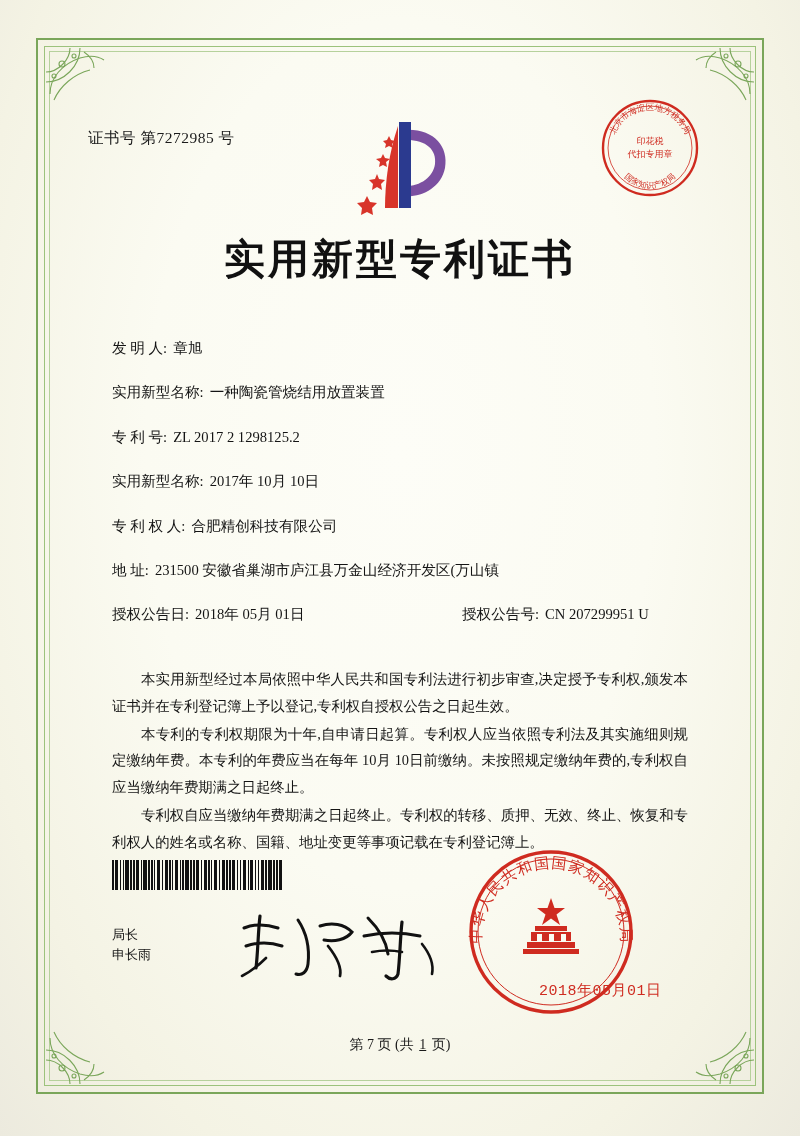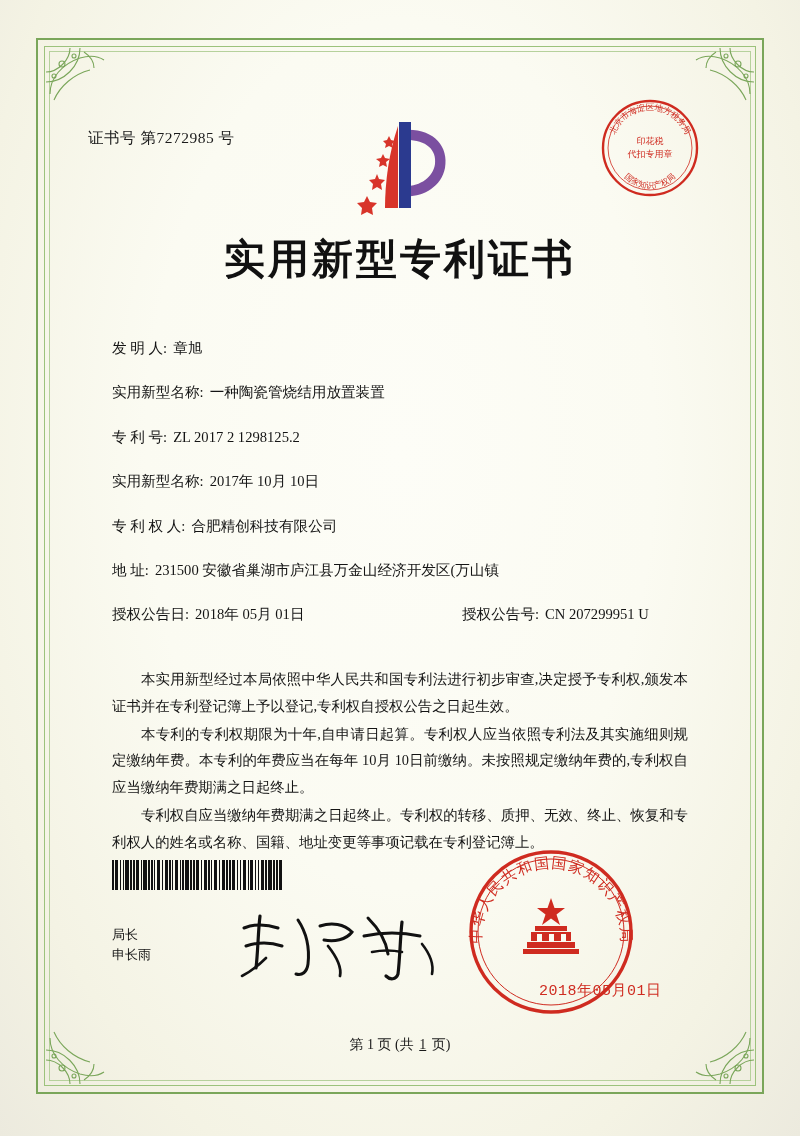--- a/index.html
+++ b/index.html
@@ -459,17 +459,17 @@
           <rect x="72" y="88" width="5" height="8" fill="#fbfbf2"></rect>
           <rect x="84" y="88" width="5" height="8" fill="#fbfbf2"></rect>
           <rect x="96" y="88" width="5" height="8" fill="#fbfbf2"></rect>
         </g>
       </svg>
     </div>
 
     <div class="stamp-date">2018年05月01日</div>
 
     <div class="page-foot">
-      <span>第 1 页 (共 </span><span class="u">1</span><span> 页</span><span>)</span>
+      <span>第 7 页 (共 </span><span class="u">1</span><span> 页</span><span>)</span>
     </div>
 
   </div>
 </div>
 
 </body></html>

